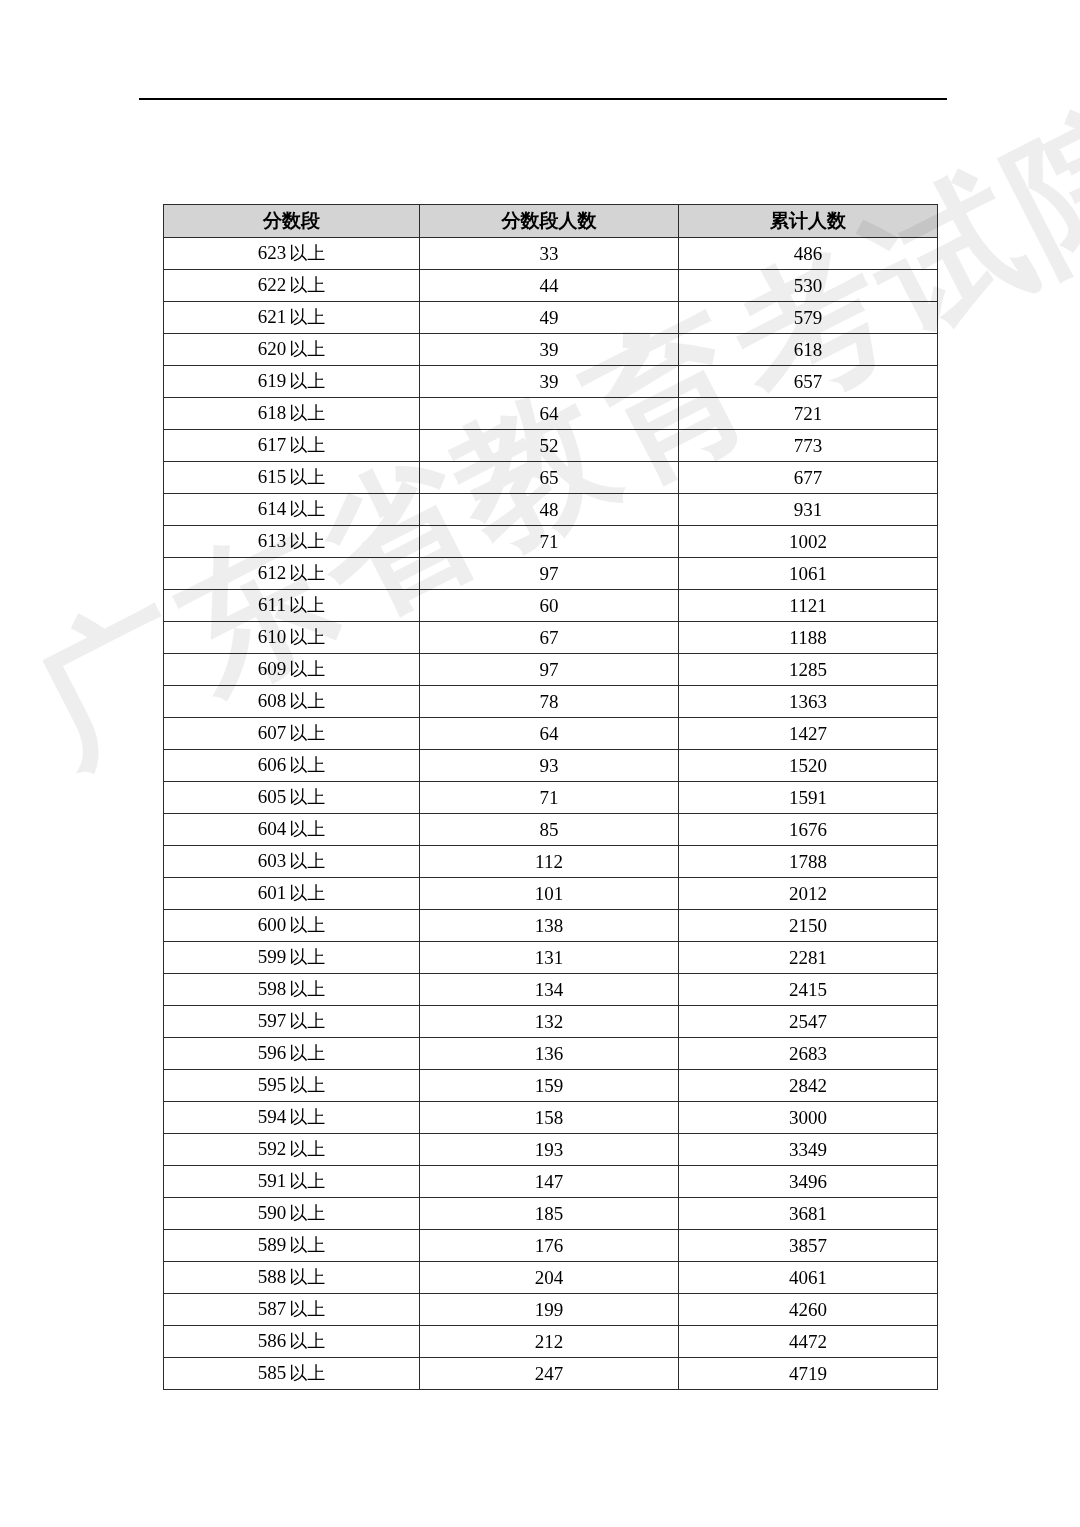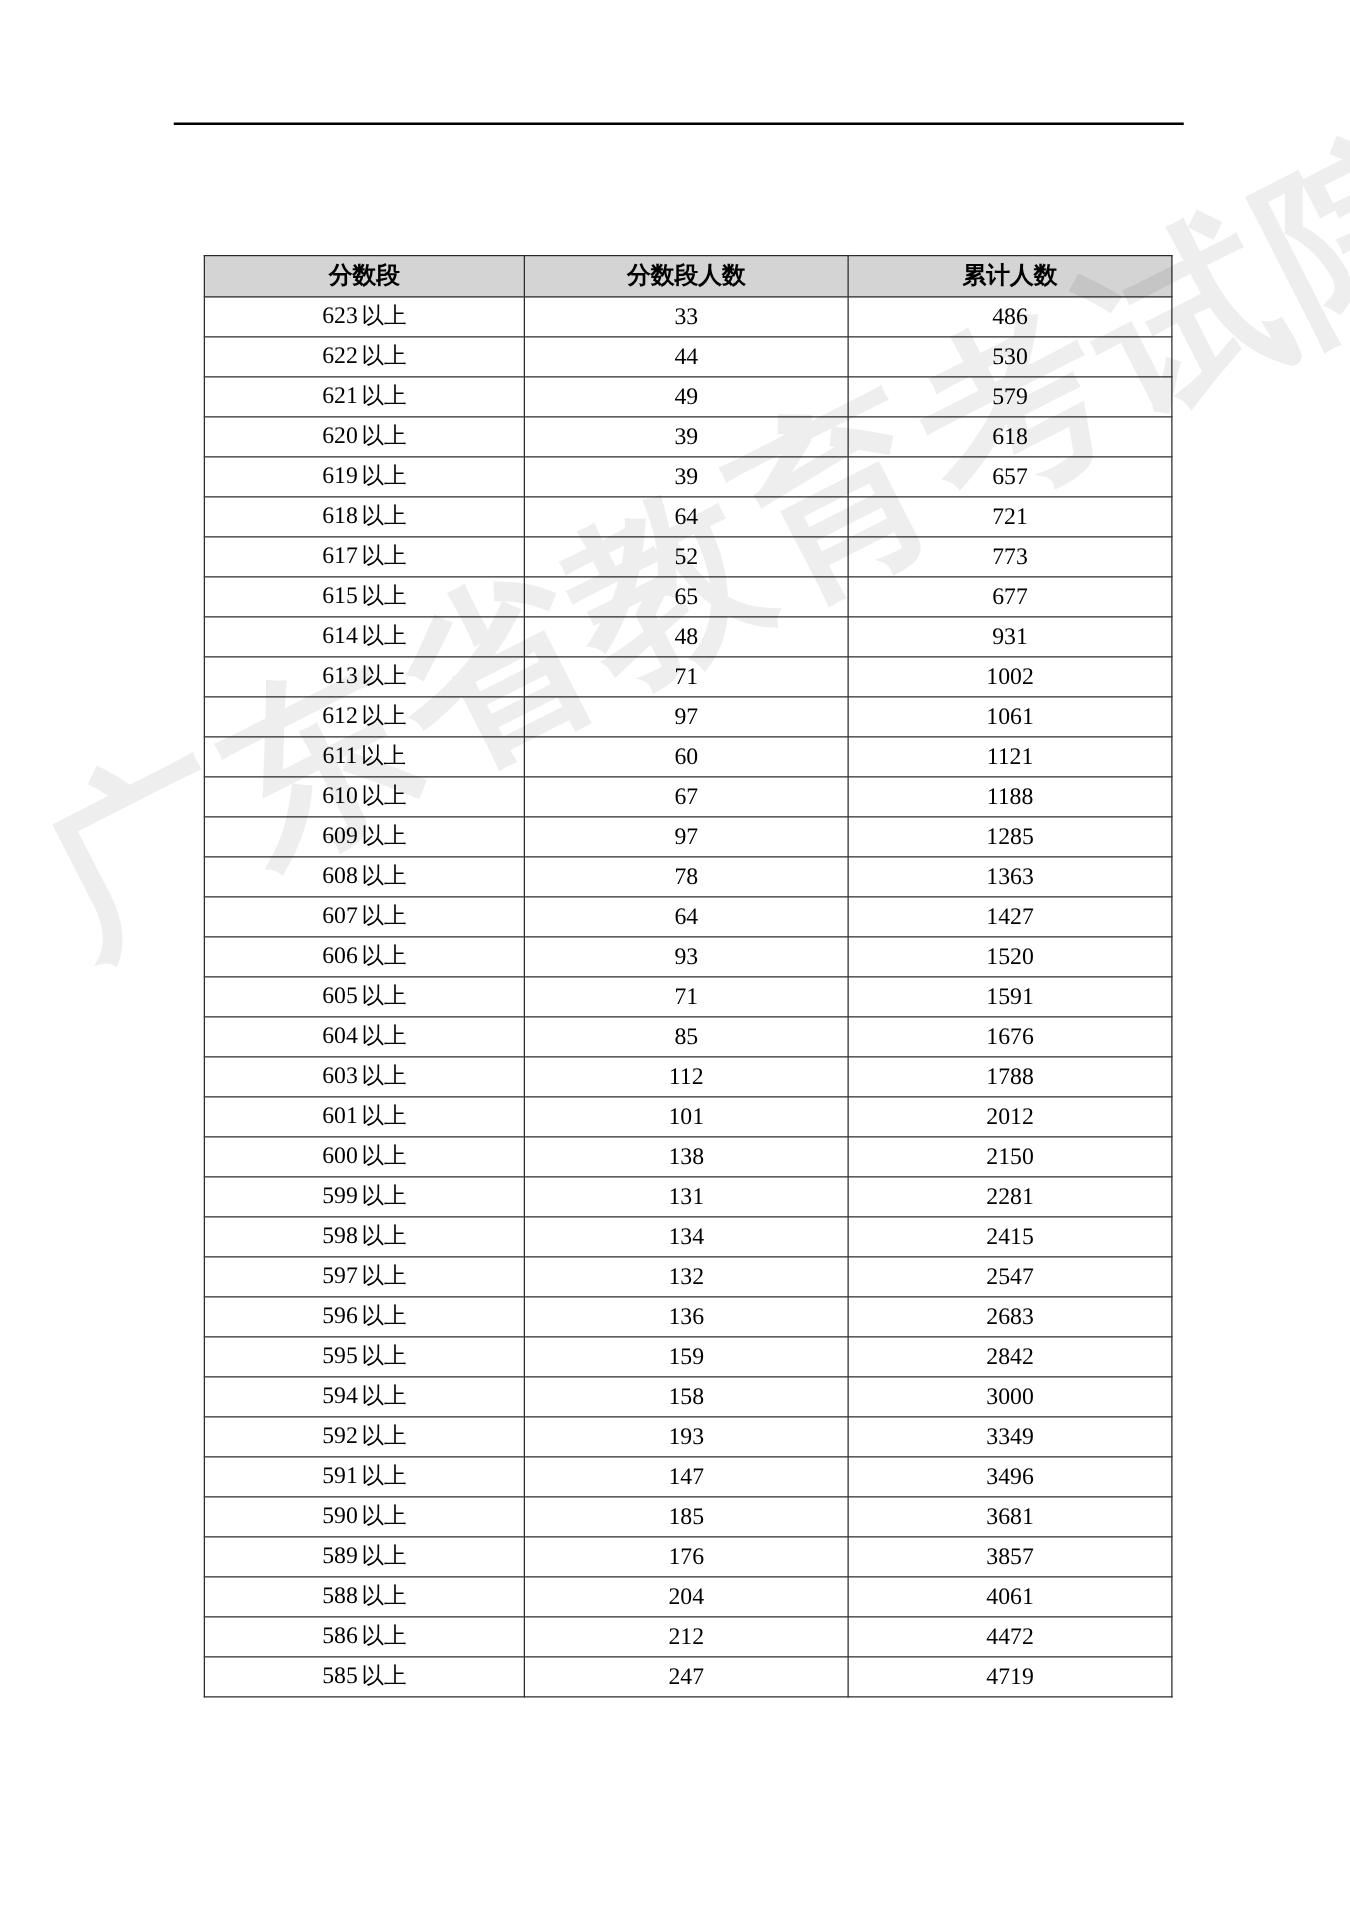--- a/index.html
+++ b/index.html
@@ -271,20 +271,25 @@
             <td class="seg-label"><span class="num">589</span><span class="suffix">以上</span></td>
             <td>176</td>
             <td>3857</td>
           </tr>
           <tr>
             <td class="seg-label"><span class="num">588</span><span class="suffix">以上</span></td>
             <td>204</td>
             <td>4061</td>
           </tr>
           <tr>
+            <td class="seg-label"><span class="num">587</span><span class="suffix">以上</span></td>
+            <td>199</td>
+            <td>4260</td>
+          </tr>
+          <tr>
             <td class="seg-label"><span class="num">586</span><span class="suffix">以上</span></td>
             <td>212</td>
             <td>4472</td>
           </tr>
           <tr>
             <td class="seg-label"><span class="num">585</span><span class="suffix">以上</span></td>
             <td>247</td>
             <td>4719</td>
           </tr>
         </tbody>

